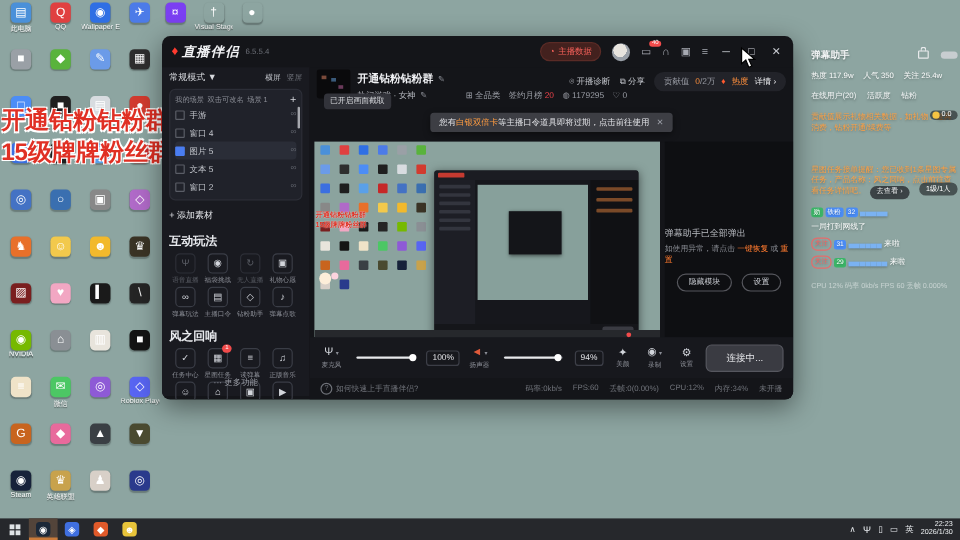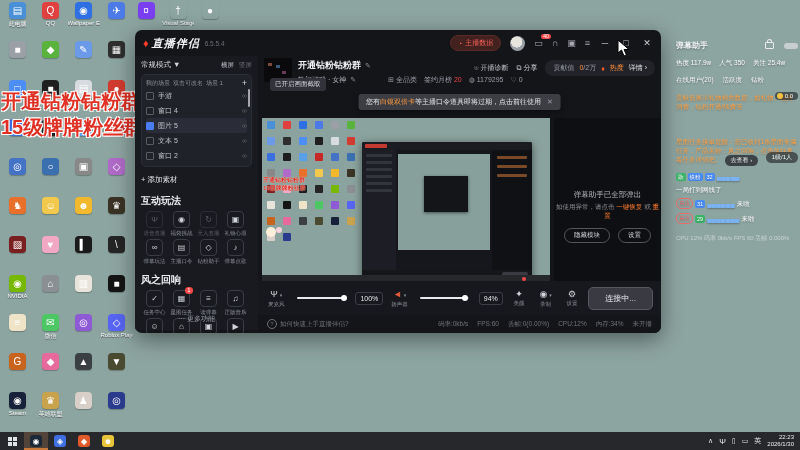--- a/index.html
+++ b/index.html
@@ -94,21 +94,21 @@
   .p-prev{position:absolute;left:36px;top:12px;width:92px;height:96px;background:#87a09b;}
   .p-prev i{position:absolute;left:26px;top:22px;width:44px;height:36px;background:#141519;box-shadow:0 1px 3px rgba(0,0,0,.5);}
   .p-right{position:absolute;right:0;top:8px;bottom:10px;width:40px;background:#101114;}
   .p-right i{display:block;height:3px;background:#7a4a28;margin:6px 5px 0 5px;border-radius:1px;}
   .p-bot{position:absolute;left:0;bottom:0;right:0;height:10px;background:#15161a;}
   .p-bot i{position:absolute;right:4px;top:2px;width:26px;height:6px;background:#3a3b42;border-radius:2px;}
   .p-task{position:absolute;left:0;bottom:0;right:0;height:6px;background:#26282c;}
   .p-bubble{position:absolute;left:4px;bottom:44px;width:10px;height:10px;border-radius:50%;background:#fdeed9;box-shadow:8px -2px 0 -2px #fbd3de;}
   
   .dock{position:absolute;left:292px;top:0;right:0;bottom:0;background:#0e0f12;}
-  .dock-msg{position:absolute;left:0;right:0;top:44%;text-align:center;}
+  .dock-msg{position:absolute;left:0;right:0;top:44%;text-align:left;}
   .dock-l1{font-size:7.5px;color:#b9bcc2;}
   .dock-l2{font-size:6.5px;color:#8a8d94;margin-top:3px;}
   .dock-l2 .lk{color:#ff7a2f;}
   .dock-btns{margin-top:7px;display:flex;justify-content:center;gap:8px;}
   .dock-btn{border:1px solid #55565c;color:#cfd2d8;font-size:6.5px;padding:2px 9px;border-radius:8px;}
   
   .toolbar{position:absolute;left:0;right:0;bottom:18px;height:34px;background:#17181d;display:flex;align-items:center;padding:0 8px;box-sizing:border-box;gap:6px;}
   .tgroup{display:flex;flex-direction:column;align-items:center;width:26px;}
   .tgi{font-size:9px;color:#d2d5db;line-height:10px;}
   .tgl{font-size:5.5px;color:#8b8e96;margin-top:1px;white-space:nowrap;}

